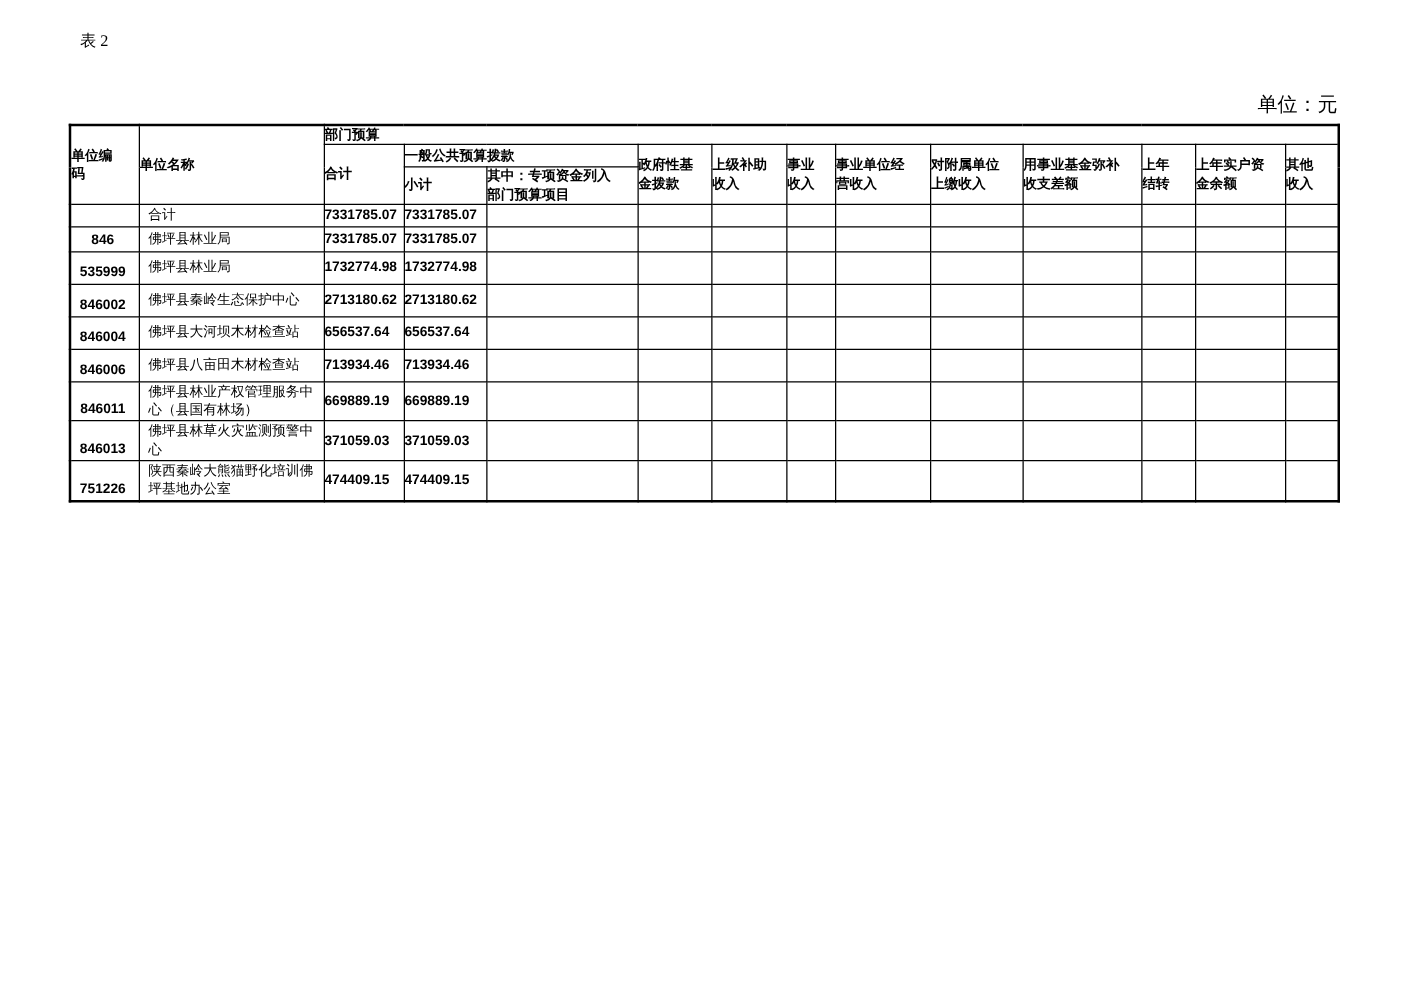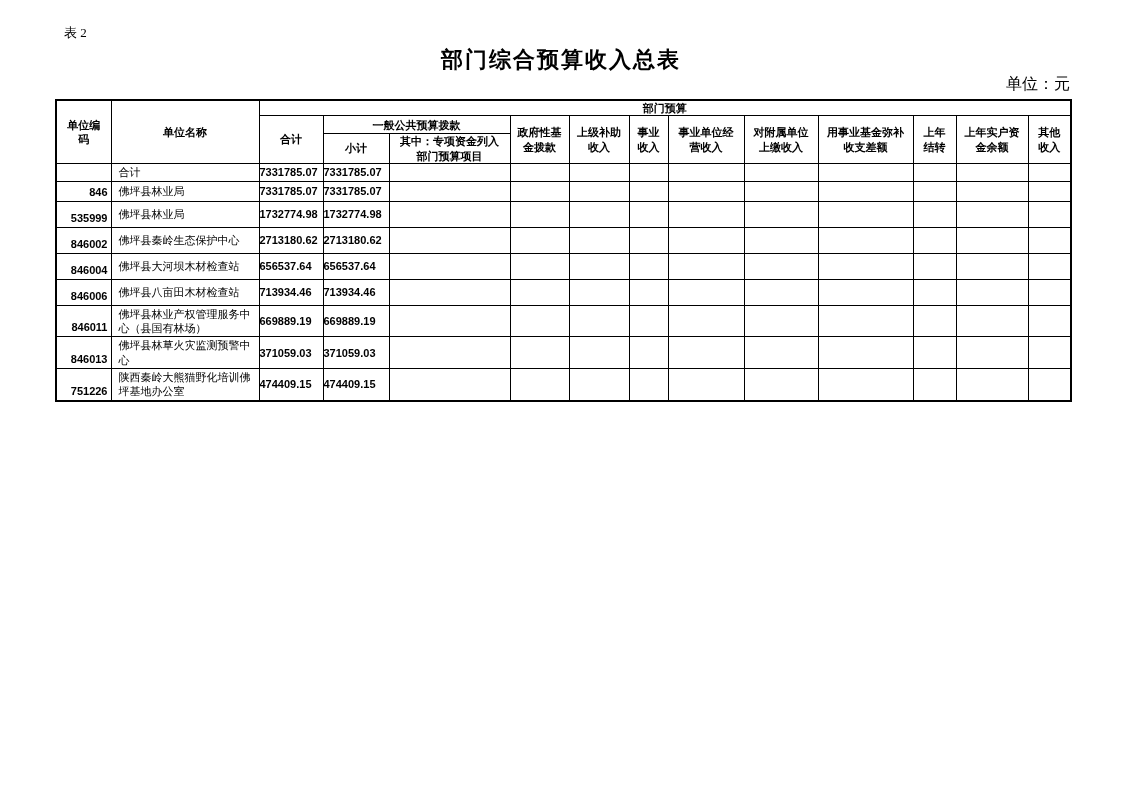--- a/index.html
+++ b/index.html
@@ -25,56 +25,55 @@
     border-collapse: collapse; table-layout: fixed;
     border: 2px solid #000;
   }
   .budget th, .budget td {
     border: 1px solid #000;
     padding: 0;
     overflow: hidden;
   }
   .budget th {
     font-weight: bold; font-size: 11px; line-height: 1.3;
-    text-align: center; vertical-align: middle;
+    text-align: left; vertical-align: middle;
     white-space: pre-line;
   }
   .budget td { font-size: 11px; }
   tr.hr1 { height: 14px; }
   tr.hr2 { height: 18px; }
   tr.hr3 { height: 29px; }
   tr.r18 { height: 18px; }
   tr.r20 { height: 20px; }
   tr.r26 { height: 26px; }
   tr.r27 { height: 27px; }
   tr.r28 { height: 28px; }
 
   td.code {
-    text-align: right; vertical-align: bottom;
+    text-align: center; vertical-align: bottom;
     padding: 2px 3px 3px 0;
     font-family: "Liberation Sans", "DejaVu Sans", sans-serif;
     font-weight: bold;
   }
   td.name {
     text-align: left; vertical-align: middle;
     padding: 1px 4px 1px 7px; line-height: 1.3;
   }
   td.num {
     text-align: left; vertical-align: middle;
     font-family: "Liberation Sans", "DejaVu Sans", sans-serif;
     font-weight: bold;
   }
   td.e { background: #fff; }
 </style>
 </head>
 <body>
 
 <div class="page">
   <div class="table-label">表 2</div>
-  <h1 class="title">部门综合预算收入总表</h1>
   <div class="unit-note">单位：元</div>
 
   <table class="budget">
     <colgroup>
       <col style="width:55px">
         <col style="width:148px">
         <col style="width:64px">
         <col style="width:66px">
       <col style="width:121px">
         <col style="width:59px">

